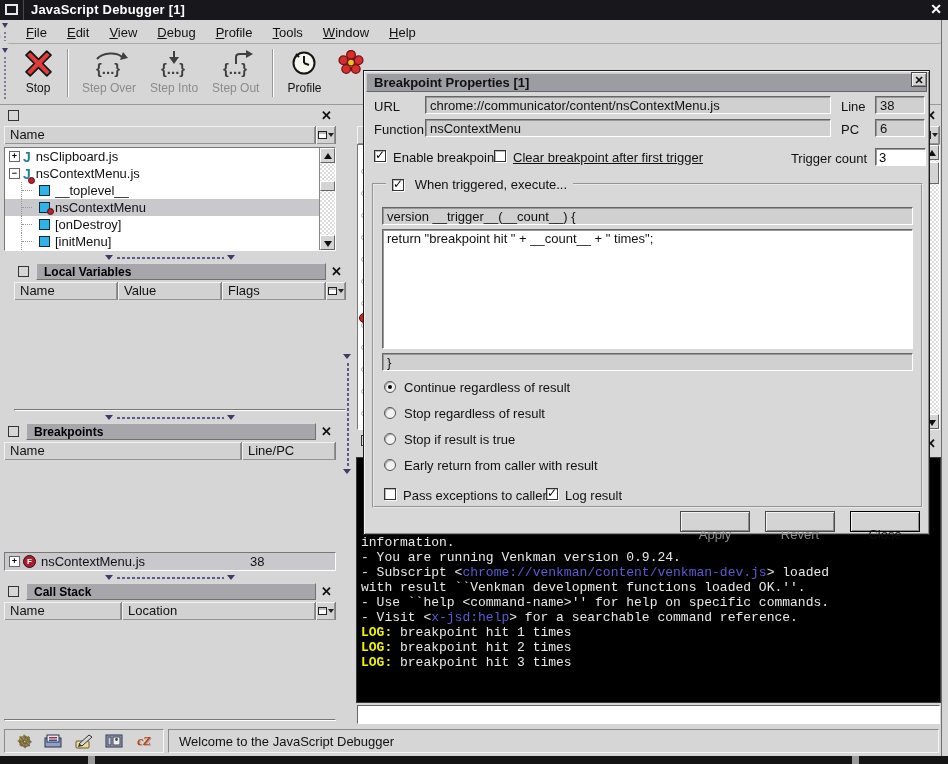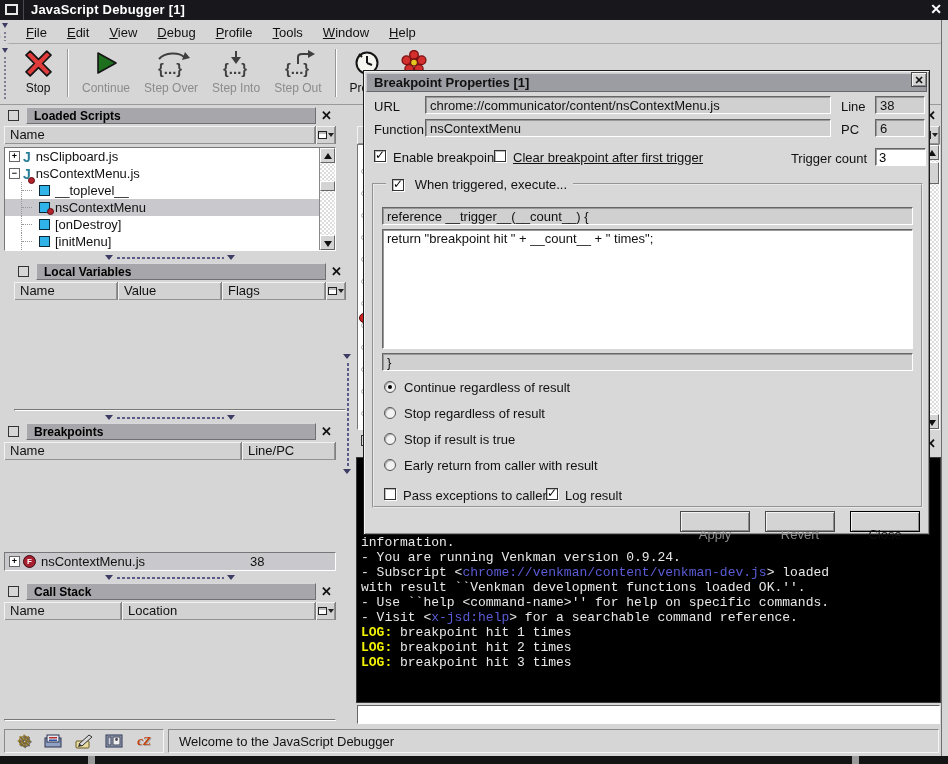--- a/index.html
+++ b/index.html
@@ -191,28 +191,20 @@
           <div class="ticon">
             <svg width="27" height="27" viewBox="0 0 26 26">
               <path d="M5 1 L13 9 L21 1 L25 5 L17 13 L25 21 L21 25 L13 17 L5 25 L1 21 L9 13 L1 5 Z" fill="#e23b3b" stroke="#151515" stroke-width="1.6" stroke-linejoin="round"></path>
             </svg>
           </div>
           <div class="tlabel">Stop</div>
         </div>
         <div class="tsep"></div>
         <div class="tbtn">
           <div class="ticon">
-            <svg width="26" height="26" viewBox="0 0 26 26">
-              <path d="M5 3 L23 13 L5 23 Z" fill="#1e6f1e" stroke="#151515" stroke-width="1.6" stroke-linejoin="round"></path>
-            </svg>
-          </div>
-          <div class="tlabel dis">Continue</div>
-        </div>
-        <div class="tbtn">
-          <div class="ticon">
             <svg width="38" height="27" viewBox="0 0 38 27">
               <text x="6" y="24" font-size="15" font-weight="bold" fill="#3f3f3f" font-family="Liberation Sans,sans-serif">{...}</text>
               <path d="M7 9 C13 2 27 2 32 7" fill="none" stroke="#3f3f3f" stroke-width="2"></path>
               <polygon points="33,2 38,8 30,10" fill="#3f3f3f"></polygon>
             </svg>
           </div>
           <div class="tlabel dis">Step Over</div>
         </div>
         <div class="tbtn">
           <div class="ticon">
@@ -259,21 +251,20 @@
             </svg>
           </div>
           <div class="tlabel"></div>
         </div>
       </div>
   </div>
 
   <section class="panel" style="left:3px;top:106px;width:334px;height:146px;">
       <div class="phead">
         <span class="pfloat"></span>
-        <span class="ptitle">Loaded Scripts</span>
         <span class="pclose">✕</span>
       </div>
       <div class="pcols">
         <div class="pcol flex">Name</div>
         <div class="picker">
           <span class="pick-grid"></span>
           <span class="pick-tri"></span>
         </div>
       </div>
       <div class="pbody">
@@ -529,21 +520,21 @@
     <div class="cb" style="left:130px;top:79px;"></div>
     <div class="dlabel" style="left:149px;top:79px;text-decoration:underline;">Clear breakpoint after first trigger</div>
     <div class="dlabel" style="left:417px;top:80px;width:86px;text-align:right;">Trigger count</div>
     <input class="dinput" style="left: 511px; top: 77px; width: 51px;" value="3">
 
     <div class="groupbox">
       <div class="legend">
         <span class="cb on"></span>
         <span class="ltext">When triggered, execute...</span>
       </div>
-      <div class="dfield" style="left:8px;top:22px;width:531px;">reference __trigger__(__count__) {</div>
+      <div class="dfield" style="left:8px;top:22px;width:531px;">version __trigger__(__count__) {</div>
       <div class="dfield white" style="left:8px;top:44px;width:531px;height:120px;">return "breakpoint hit " + __count__ + " times";</div>
       <div class="dfield" style="left:8px;top:168px;width:531px;">}</div>
       <div id="radio-group">
           <div class="radio on" style="left: 10px; top: 196px;"></div>
           <div class="rlabel" style="left: 30px; top: 195px;">Continue regardless of result</div>
           <div class="radio" style="left: 10px; top: 222px;"></div>
           <div class="rlabel" style="left: 30px; top: 221px;">Stop regardless of result</div>
           <div class="radio" style="left: 10px; top: 248px;"></div>
           <div class="rlabel" style="left: 30px; top: 247px;">Stop if result is true</div>
           <div class="radio" style="left: 10px; top: 274px;"></div>

